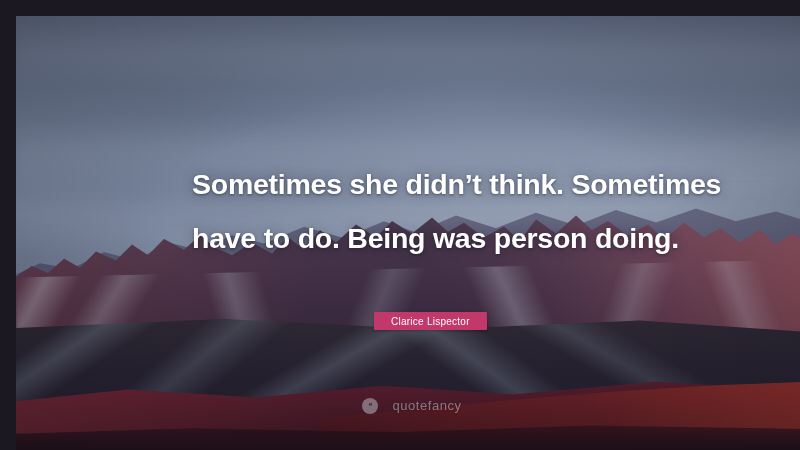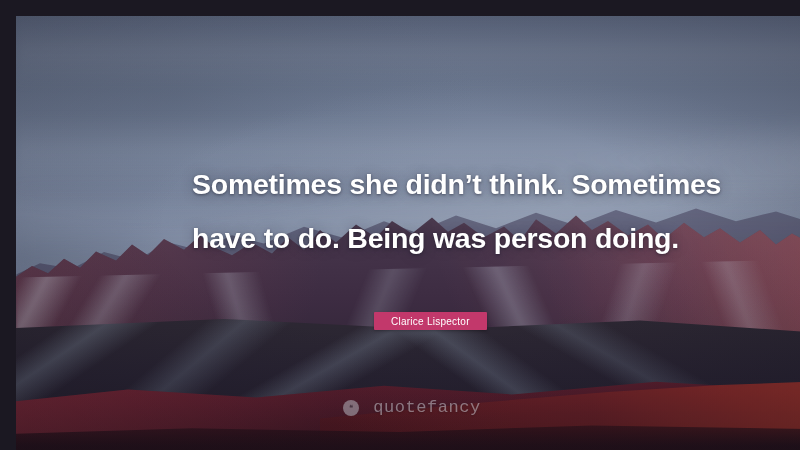--- a/index.html
+++ b/index.html
@@ -193,24 +193,23 @@
   }
   .wm-icon {
     width:12px; height:12px; border-radius:50%;
     background:#b9bcc4;
     display:flex; align-items:center; justify-content:center;
     font-size:7px; font-weight:bold; color:#4e525c;
     line-height:1;
   }
   .wm-text {
     color:#c9ccd4;
-    font-size:17px;
+    font-size:13px;
     letter-spacing:.55px;
     text-shadow:0 1px 2px rgba(0,0,0,.35);
-    font-family:Liberation Mono, monospace;
   }
 </style>
 </head>
 <body>
 
 <div id="stage">
 
   <div class="bg-layer sky"></div>
   <div class="bg-layer clouds"></div>
   <div class="bg-layer haze"></div>

